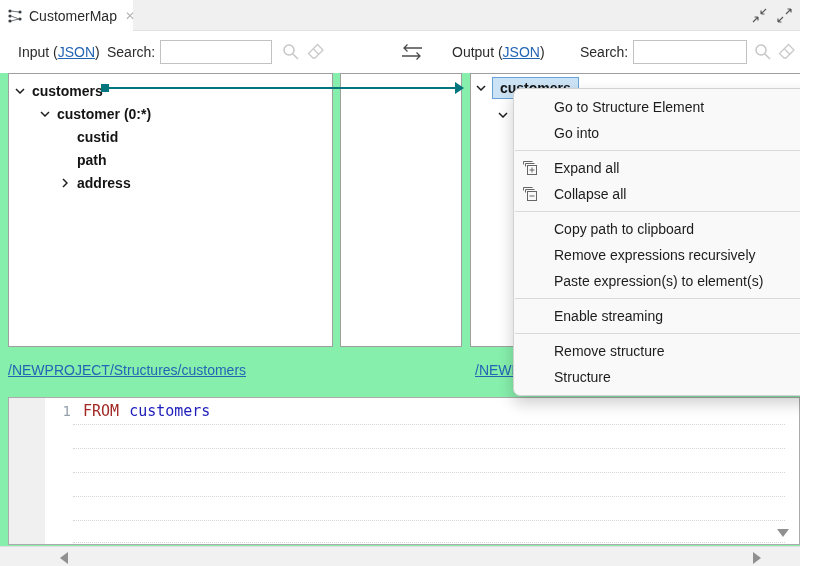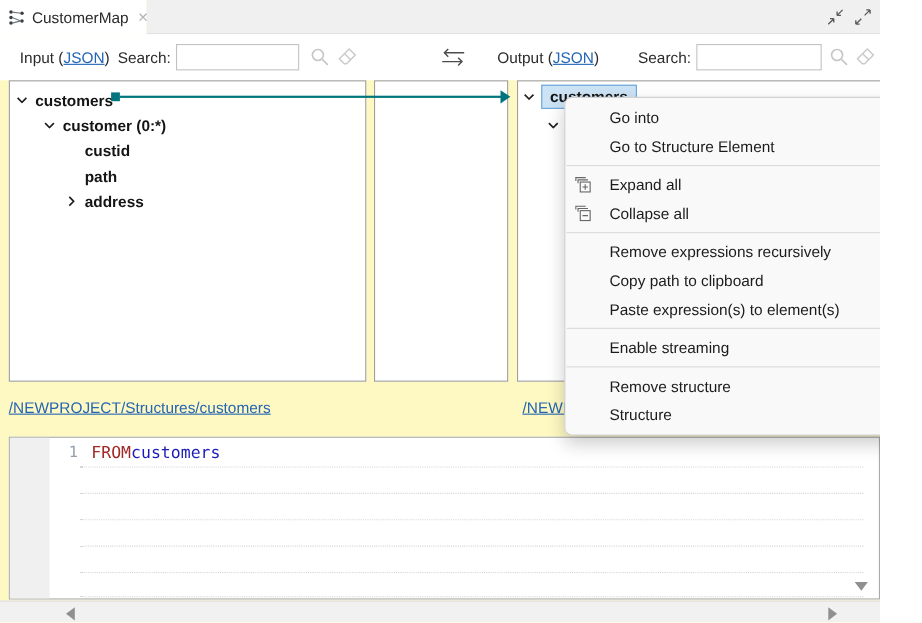--- a/index.html
+++ b/index.html
@@ -1,19 +1,19 @@
 <!DOCTYPE html>
 <html><head>
 <meta charset="utf-8">
 <style>
   * { margin:0; padding:0; box-sizing:border-box; }
   html,body { background:#fff; }
   .screen {
     position:relative; width:800px; height:566px; overflow:hidden;
-    font-family:"Liberation Sans", sans-serif; color:#1c1c1c; background:#fef9c3;
+    font-family:"Liberation Sans", sans-serif; color:#1c1c1c; background:#86efac;
   }
   
   .tabbar { position:absolute; left:0; top:0; width:818px; height:31px; }
   .tabbar-rest { position:absolute; left:133px; top:0; width:685px; height:31px;
     background:#f0f0f0; border-bottom:1px solid #e2e2e2; }
   .tab-active { position:absolute; left:0; top:0; width:133px; height:31px;
     background:#fff; display:flex; align-items:center; padding-left:7px; }
   .tab-title { font-size:14px; color:#2b2b2b; margin-left:6px; }
   .tab-close { margin-left:8px; color:#b5b5b5; font-size:12px; cursor:pointer; }
   .winctl { position:absolute; top:7px; width:17px; height:17px; }
@@ -65,21 +65,21 @@
   .struct-link { position:absolute; top:362px; font-size:14px; z-index:1; }
   .struct-link.in  { left:8px; }
   .struct-link.out { left:475px; }
   
   .editor { position:absolute; left:8px; top:397px; width:792px; height:148px;
     background:#fff; border:1px solid #ababab; z-index:1; }
   .ruler { position:absolute; left:0; top:0; width:36px; height:146px; background:#f0f0f0; }
   .lineno { position:absolute; left:38px; top:5px; width:24px; text-align:right;
     font-family:"DejaVu Sans Mono", monospace; font-size:14px; color:#95a0ab; }
   .codeline { position:absolute; left:74px; top:4px; font-family:"DejaVu Sans Mono", monospace; font-size:15px; }
-  .kw { color:#a12a26; } .idf { color:#1c1cba; }
+  .kw { color:#a12a26; margin-right:10px; } .idf { color:#1c1cba; }
   .dotline { position:absolute; left:64px; right:14px; height:0; border-top:1px dotted #d6d6d6; }
   .vscroll-down { position:absolute; right:10px; top:131px; width:0; height:0; cursor:pointer;
     border-left:6px solid transparent; border-right:6px solid transparent; border-top:8px solid #909090; }
   
   .hscroll { position:absolute; left:0; top:546px; width:800px; height:20px;
     background:#f1f1f1; border-top:1px solid #dedede; z-index:1; }
   .h-left { position:absolute; left:60px; top:5px; width:0; height:0; cursor:pointer;
     border-top:6px solid transparent; border-bottom:6px solid transparent; border-right:8px solid #909090; }
   .h-right { position:absolute; left:753px; top:5px; width:0; height:0; cursor:pointer;
     border-top:6px solid transparent; border-bottom:6px solid transparent; border-left:8px solid #909090; }
@@ -272,22 +272,22 @@
     <div class="vscroll-down"></div>
   </div>
 
   <div class="hscroll">
     <div class="h-left"></div>
     <div class="h-right"></div>
   </div>
   <div class="corner-strip"></div>
 
   <div class="ctx-menu">
+    <div class="mi">Go to Structure Element</div>
     <div class="mi">Go into</div>
-    <div class="mi">Go to Structure Element</div>
     <div class="msep"></div>
     <div class="mi">
       <span class="micon">
         <svg width="16" height="16" viewBox="0 0 16 16" fill="none" stroke="#666" stroke-width="1">
           <path d="M1.5,4.5 L1.5,1.5 L10.5,1.5 M3.5,6.5 L3.5,3.5 L12.5,3.5"></path>
           <rect x="5.5" y="5.5" width="9" height="9" fill="#f9f9f9"></rect>
           <path d="M10,7.5 L10,12.5 M7.5,10 L12.5,10"></path>
         </svg>
       </span>
       <span>Expand all</span>
@@ -296,22 +296,22 @@
       <span class="micon">
         <svg width="16" height="16" viewBox="0 0 16 16" fill="none" stroke="#666" stroke-width="1">
           <path d="M1.5,4.5 L1.5,1.5 L10.5,1.5 M3.5,6.5 L3.5,3.5 L12.5,3.5"></path>
           <rect x="5.5" y="5.5" width="9" height="9" fill="#f9f9f9"></rect>
           <path d="M7.5,10 L12.5,10"></path>
         </svg>
       </span>
       <span>Collapse all</span>
     </div>
     <div class="msep"></div>
+    <div class="mi">Copy path to clipboard</div>
     <div class="mi">Remove expressions recursively</div>
-    <div class="mi">Copy path to clipboard</div>
     <div class="mi">Paste expression(s) to element(s)</div>
     <div class="msep"></div>
     <div class="mi">Enable streaming</div>
     <div class="msep"></div>
     <div class="mi">Remove structure</div>
     <div class="mi">Structure</div>
   </div>
 
 </div>
 

